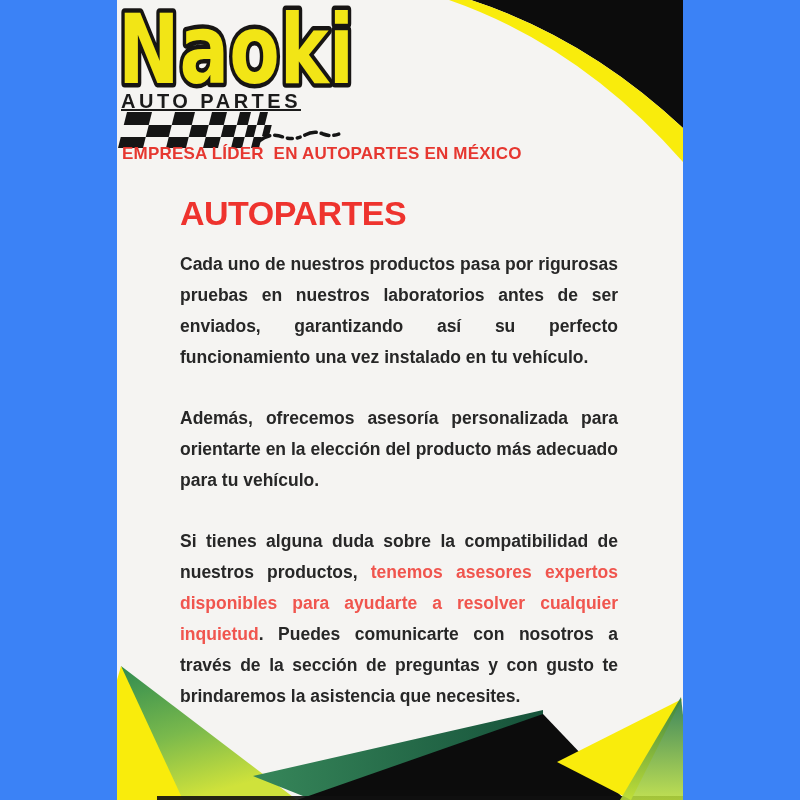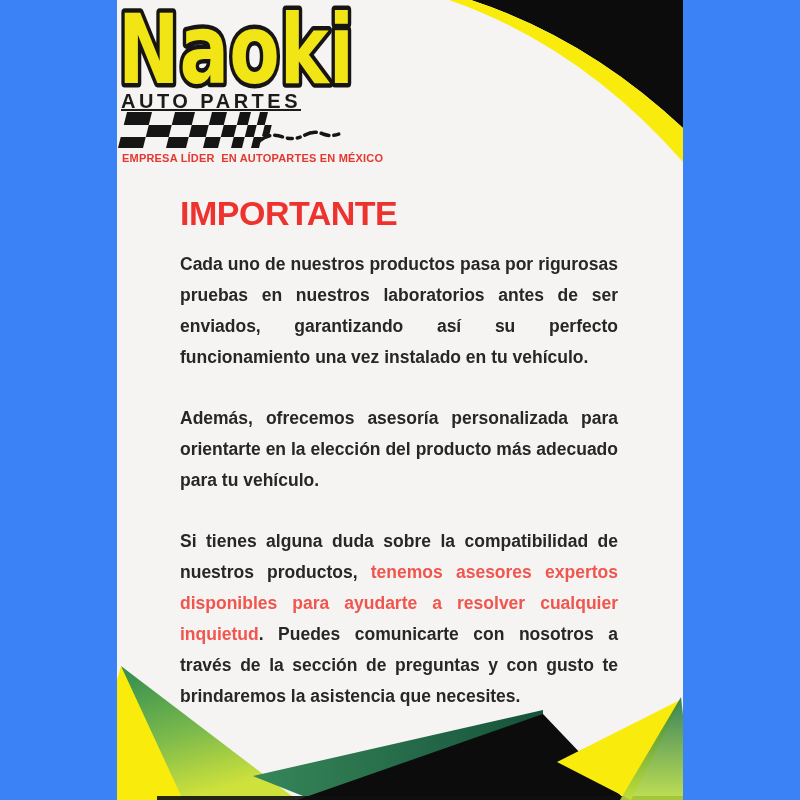--- a/index.html
+++ b/index.html
@@ -26,22 +26,22 @@
     stroke-linejoin:round;stroke-linecap:round;
     paint-order:stroke;
   }
   .brand-subtitle{
     position:absolute;left:4px;top:90px;
     font-size:20px;font-weight:700;letter-spacing:3.5px;
     color:#1b1b1b;white-space:pre;text-decoration:underline;
   }
   .flag{position:absolute;left:0px;top:111px;width:250px;height:42px;}
   .brand-tagline{
-    position:absolute;left:5px;top:152px;
-    font-size:11px;font-weight:800;letter-spacing:0.2px;
+    position:absolute;left:5px;top:144px;
+    font-size:17px;font-weight:800;letter-spacing:0.2px;
     color:var(--tagline-red,#e63730);white-space:pre;
   }
   .headline{
     position:absolute;left:63px;top:194px;
     font-size:34px;font-weight:800;letter-spacing:-0.5px;
     color:var(--heading-red,#ee332e);
   }
   .body-copy{
     position:absolute;left:63px;top:249px;width:438px;
   }
@@ -112,21 +112,21 @@
         <rect x="124" y="13" width="9" height="12"></rect>
         <rect x="133" y="0" width="8" height="13"></rect>
           <rect x="133" y="25" width="8" height="11"></rect>
         <rect x="141" y="13" width="7" height="11"></rect>
       </g>
       <path d="M142 30 q12 -9 24 -4 q11 4 22 -2 q9 -5 18 -1 q8 3 16 0" fill="none" stroke="#151515" stroke-width="3.5" stroke-linecap="round" stroke-dasharray="12 5 8 5 5 5 3 5"></path>
     </svg>
 
     <div class="brand-tagline">EMPRESA LÍDER  EN AUTOPARTES EN MÉXICO</div>
 
-    <div class="headline">IMPORTANTE</div>
+    <div class="headline">AUTOPARTES</div>
 
     <div class="body-copy">
         <p><span>Cada uno de nuestros productos pasa por rigurosas pruebas en nuestros laboratorios antes de ser enviados, garantizando así su perfecto funcionamiento una vez instalado en tu vehículo.</span></p>
         <p><span>Además, ofrecemos asesoría personalizada para orientarte en la elección del producto más adecuado para tu vehículo.</span></p>
         <p><span>Si tienes alguna duda sobre la compatibilidad de nuestros productos, </span><span class="em-red">tenemos asesores expertos disponibles para ayudarte a resolver cualquier inquietud</span><span>. Puedes comunicarte con nosotros a través de la sección de preguntas y con gusto te brindaremos la asistencia que necesites.</span></p>
       </div>
 
   </div>
 </div>
 

